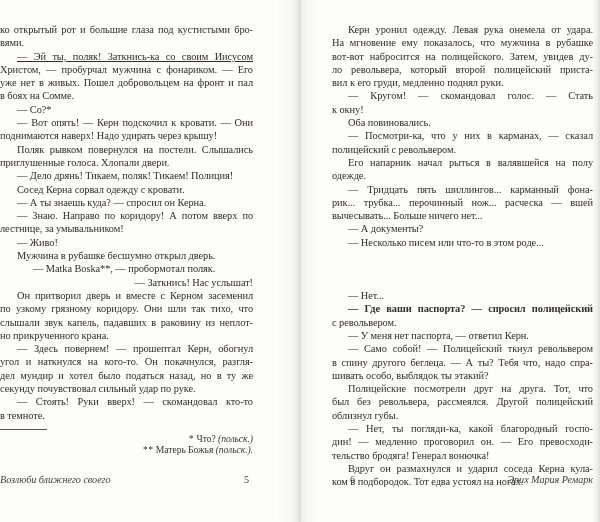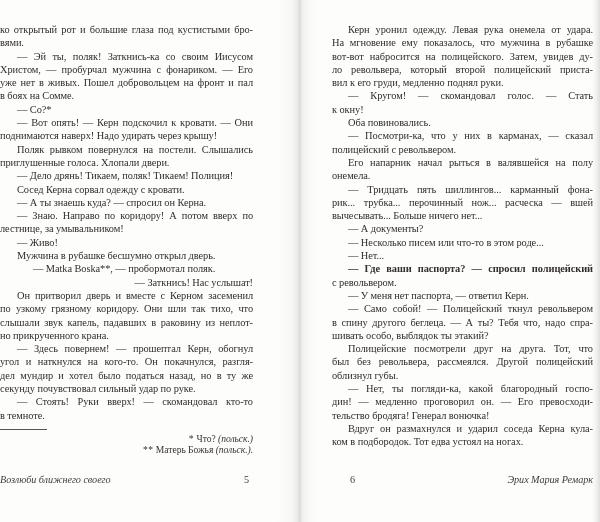--- a/index.html
+++ b/index.html
@@ -57,21 +57,21 @@
 </style>
 </head>
 <body>
 
 <div class="screen">
 
   <section class="page left">
     <div class="body" id="left-body">
         <div class="line just">ко открытый рот и большие глаза под кустистыми бро-</div>
         <div class="line">вями.</div>
-        <div class="line just" style="text-indent: 17px;">— Эй ты, поляк! Заткнись-ка со своим Иисусом</div>
+        <div class="line just" style="text-indent: 17px; text-decoration: underline;">— Эй ты, поляк! Заткнись-ка со своим Иисусом</div>
         <div class="line just">Христом, — пробурчал мужчина с фонариком. — Его</div>
         <div class="line just">уже нет в живых. Пошел добровольцем на фронт и пал</div>
         <div class="line">в боях на Сомме.</div>
         <div class="line" style="text-indent: 17px;">— Со?*</div>
         <div class="line just" style="text-indent: 17px;">— Вот опять! — Керн подскочил к кровати. — Они</div>
         <div class="line">поднимаются наверх! Надо удирать через крышу!</div>
         <div class="line just" style="text-indent: 17px;">Поляк рывком повернулся на постели. Слышались</div>
         <div class="line">приглушенные голоса. Хлопали двери.</div>
         <div class="line" style="text-indent: 17px;">— Дело дрянь! Тикаем, поляк! Тикаем! Полиция!</div>
         <div class="line" style="text-indent: 17px;">Сосед Керна сорвал одежду с кровати.</div>
@@ -110,27 +110,27 @@
         <div class="line just">На мгновение ему показалось, что мужчина в рубашке</div>
         <div class="line just">вот-вот набросится на полицейского. Затем, увидев ду-</div>
         <div class="line just">ло револьвера, который второй полицейский приста-</div>
         <div class="line">вил к его груди, медленно поднял руки.</div>
         <div class="line just" style="text-indent: 16px;">— Кругом! — скомандовал голос. — Стать</div>
         <div class="line">к окну!</div>
         <div class="line" style="text-indent: 16px;">Оба повиновались.</div>
         <div class="line just" style="text-indent: 16px;">— Посмотри-ка, что у них в карманах, — сказал</div>
         <div class="line">полицейский с револьвером.</div>
         <div class="line just" style="text-indent: 16px;">Его напарник начал рыться в валявшейся на полу</div>
-        <div class="line">онемела.</div>
+        <div class="line">одежде.</div>
         <div class="line just" style="text-indent: 16px;">— Тридцать пять шиллингов... карманный фона-</div>
         <div class="line just">рик... трубка... перочинный нож... расческа — вшей</div>
         <div class="line">вычесывать... Больше ничего нет...</div>
         <div class="line" style="text-indent: 16px;">— А документы?</div>
         <div class="line" style="text-indent: 16px;">— Несколько писем или что-то в этом роде...</div>
-        <div class="line" style="text-indent: 16px;">— Нет...</div>
+        <div class="line" style="text-indent: 16px; margin-top: 40px;">— Нет...</div>
         <div class="line just" style="text-indent: 16px; font-weight: bold;">— Где ваши паспорта? — спросил полицейский</div>
         <div class="line">с револьвером.</div>
         <div class="line" style="text-indent: 16px;">— У меня нет паспорта, — ответил Керн.</div>
         <div class="line just" style="text-indent: 16px;">— Само собой! — Полицейский ткнул револьвером</div>
         <div class="line just">в спину другого беглеца. — А ты? Тебя что, надо спра-</div>
         <div class="line">шивать особо, выблядок ты этакий?</div>
         <div class="line just" style="text-indent: 16px;">Полицейские посмотрели друг на друга. Тот, что</div>
         <div class="line just">был без револьвера, рассмеялся. Другой полицейский</div>
         <div class="line">облизнул губы.</div>
         <div class="line just" style="text-indent: 16px;">— Нет, ты погляди-ка, какой благородный госпо-</div>

